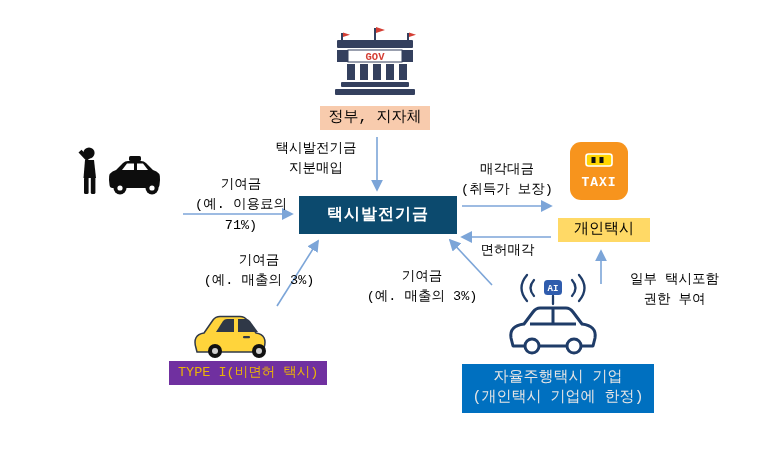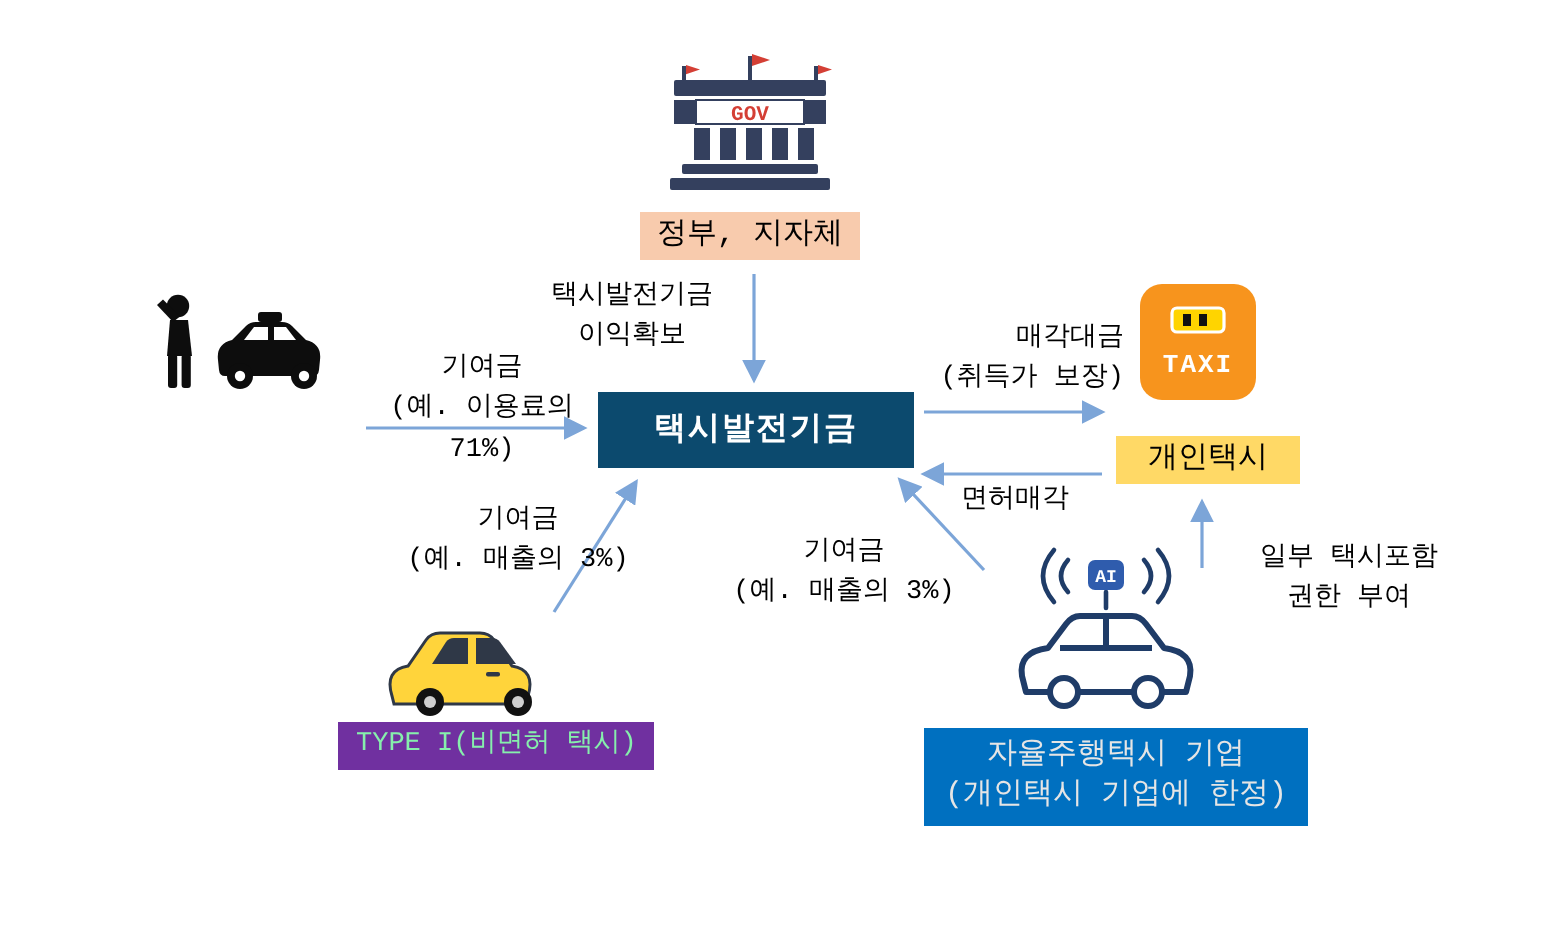--- a/index.html
+++ b/index.html
@@ -5,34 +5,34 @@
   * { margin: 0; padding: 0; box-sizing: border-box; }
   html, body { background: #ffffff; }
   body { font-family: "Liberation Sans", "DejaVu Sans", sans-serif; color: #000; }
   .canvas { position: relative; width: 780px; height: 465px; background: #fff; overflow: hidden; font-family: Liberation Mono, monospace; }
   .abs { position: absolute; }
   svg { display: block; }
 
   .node-label { position: absolute; text-align: center; font-size: 15px; line-height: 1.35; padding: 2px 8px; white-space: nowrap; }
   .gov-label   { background: #F8CBAD; left: 320px; top: 106px; width: 110px; text-align: center; }
   .consumer-label { background: #92D050; left: 79px;  top: 202px; width: 94px; }
-  .type1-label { background: #7030A0; color: #86efac; left: 169px; top: 361px; font-size: 13.5px; padding: 3px 9px; }
+  .type1-label { background: #7030A0; color: #eab308; left: 169px; top: 361px; font-size: 13.5px; padding: 3px 9px; }
   .taxi-label  { background: #FFD966; left: 558px; top: 218px; padding: 2px 16px; }
   .auto-label  { background: #0070C0; color: #e5e5e5; left: 462px; top: 364px; width: 192px; padding: 4px 6px; }
 
   .fund-box { position: absolute; left: 299px; top: 196px; width: 158px; height: 38px;
               background: #0c4a6e; color: #fff; font-weight: bold; font-size: 16px;
               letter-spacing: 1px; text-align: center; line-height: 38px; }
 
   .edge-label { position: absolute; text-align: center; font-size: 13.5px; line-height: 1.5; color: #000; }
   .el-gov        { left: 257px; top: 139px; width: 118px; }
   .el-consumer   { left: 182px; top: 175px; width: 118px; }
   .el-type1      { left: 203px; top: 251px; width: 112px; }
   .el-auto-fund  { left: 366px; top: 267px; width: 112px; }
-  .el-fund-taxi  { left: 452px; top: 160px; width: 110px; text-align: right; }
+  .el-fund-taxi  { left: 452px; top: 160px; width: 110px; }
   .el-taxi-fund  { left: 465px; top: 241px; width: 85px; }
   .el-auto-taxi  { left: 622px; top: 270px; width: 105px; }
 
   .ic-gov      { left: 323px; top: 24px; }
   .ic-consumer { left: 76px;  top: 145px; }
   .ic-type1    { left: 188px; top: 306px; }
   .ic-taxi     { left: 570px; top: 142px; }
   .ic-auto     { left: 502px; top: 268px; }
 </style>
 </head>
@@ -153,21 +153,21 @@
     <span>개인택시</span>
   </div>
 
   <div class="node-label auto-label">
     <div>자율주행택시 기업</div>
     <div>(개인택시 기업에 한정)</div>
   </div>
 
   <div class="edge-label el-gov">
     <div>택시발전기금</div>
-    <div>이익확보</div>
+    <div>지분매입</div>
   </div>
 
   <div class="edge-label el-consumer">
     <div>기여금</div>
     <div>(예. 이용료의 71%)</div>
   </div>
 
   <div class="edge-label el-type1">
     <div>기여금</div>
     <div>(예. 매출의 3%)</div>

